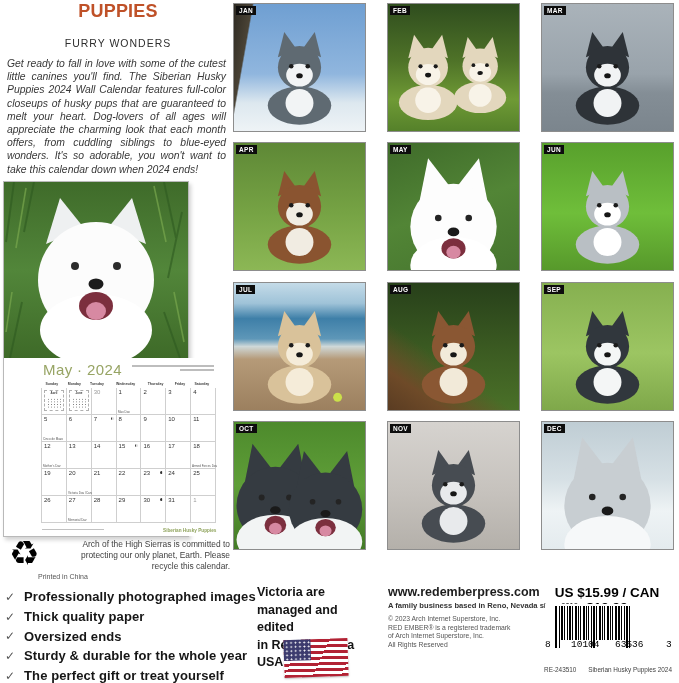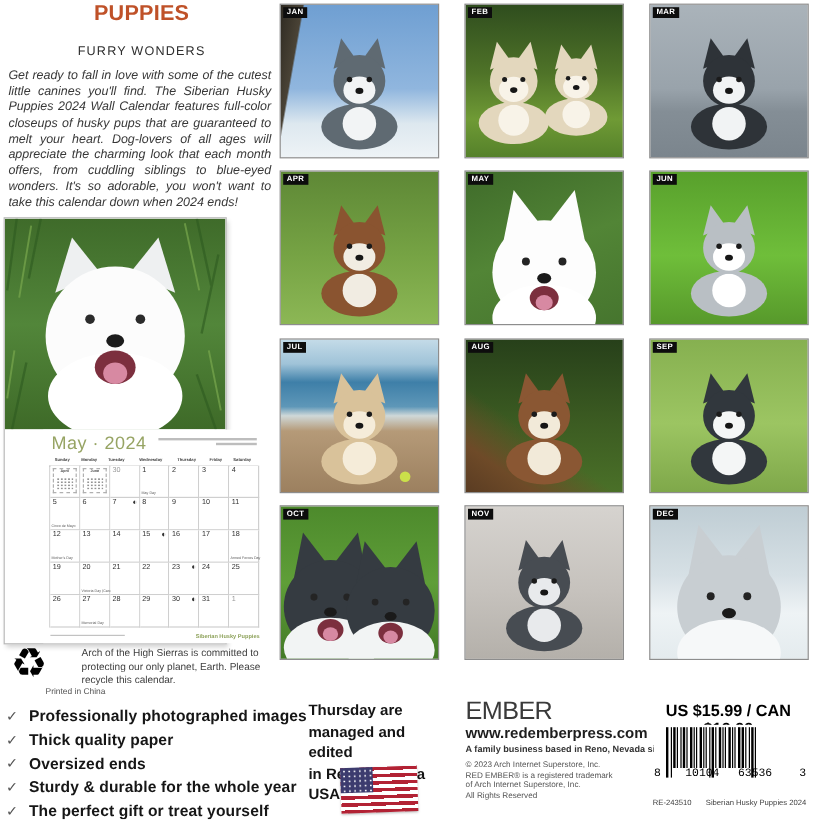--- a/index.html
+++ b/index.html
@@ -40,21 +40,21 @@
   .mlab{font-size:6px;font-weight:700;color:#444;text-align:center;transform:scale(.5);transform-origin:50% 0;}
   .mdots{position:absolute;left:2px;right:2px;top:7px;bottom:2px;
          background-image:radial-gradient(#808080 .5px,transparent .7px);background-size:3px 2.6px;}
   .footnote-bar{position:absolute;left:6px;bottom:6px;width:62px;height:1.5px;background:#9a9a9a;opacity:.6;}
   .cal-brand{position:absolute;right:4px;bottom:3px;font-size:6px;font-weight:700;color:#8fa35c;
              transform:scale(.78);transform-origin:100% 100%;white-space:nowrap;}
 
   
   .recycle-icon{position:absolute;left:9px;top:536px;font-size:34px;line-height:34px;color:#000;
                 font-family:"DejaVu Sans",sans-serif;}
-  .recycle-text{position:absolute;left:68px;top:539px;width:162px;font-size:8.4px;line-height:11px;color:#3f3f3f;}
+  .recycle-text{position:absolute;left:68px;top:539px;width:162px;font-size:8.4px;line-height:11px;color:#3f3f3f;text-align:right;}
   .printed{position:absolute;left:38px;top:573px;font-size:7px;color:#555;}
 
   
   .features{position:absolute;left:5px;top:587px;width:255px;}
   .bullet{height:19.7px;display:flex;align-items:center;}
   .chk{font-size:12px;color:#555;margin-right:9px;font-family:"DejaVu Sans",sans-serif;}
   .btxt{font-size:13px;font-weight:700;color:#161616;white-space:nowrap;letter-spacing:.1px;}
 
   
   .managed{position:absolute;left:257px;top:584px;width:120px;font-size:12.5px;font-weight:700;
@@ -307,31 +307,30 @@
         <span class="chk">✓</span>
         <span class="btxt">Sturdy &amp; durable for the whole year</span>
       </div>
       <div class="bullet">
         <span class="chk">✓</span>
         <span class="btxt">The perfect gift or treat yourself</span>
       </div>
     </div>
 
   <div class="managed">
-    <div>Thursday are</div>
+    <div>Victoria are</div>
     <div>managed and edited</div>
     <div>in Reno, Nevada USA</div>
   </div>
   <div class="flag">
     <div class="stripes"></div>
     <div class="canton"></div>
   </div>
 
   <div class="brand">
-    <div class="logo-word" style="line-height:19px;">EMBER</div>
     <div class="website">www.redemberpress.com</div>
     <div class="tagline">A family business based in Reno, Nevada since 2012</div>
     <div class="legal">
         <div>© 2023 Arch Internet Superstore, Inc.</div>
         <div>RED EMBER® is a registered trademark</div>
         <div>of Arch Internet Superstore, Inc.</div>
         <div>All Rights Reserved</div>
       </div>
   </div>
 

